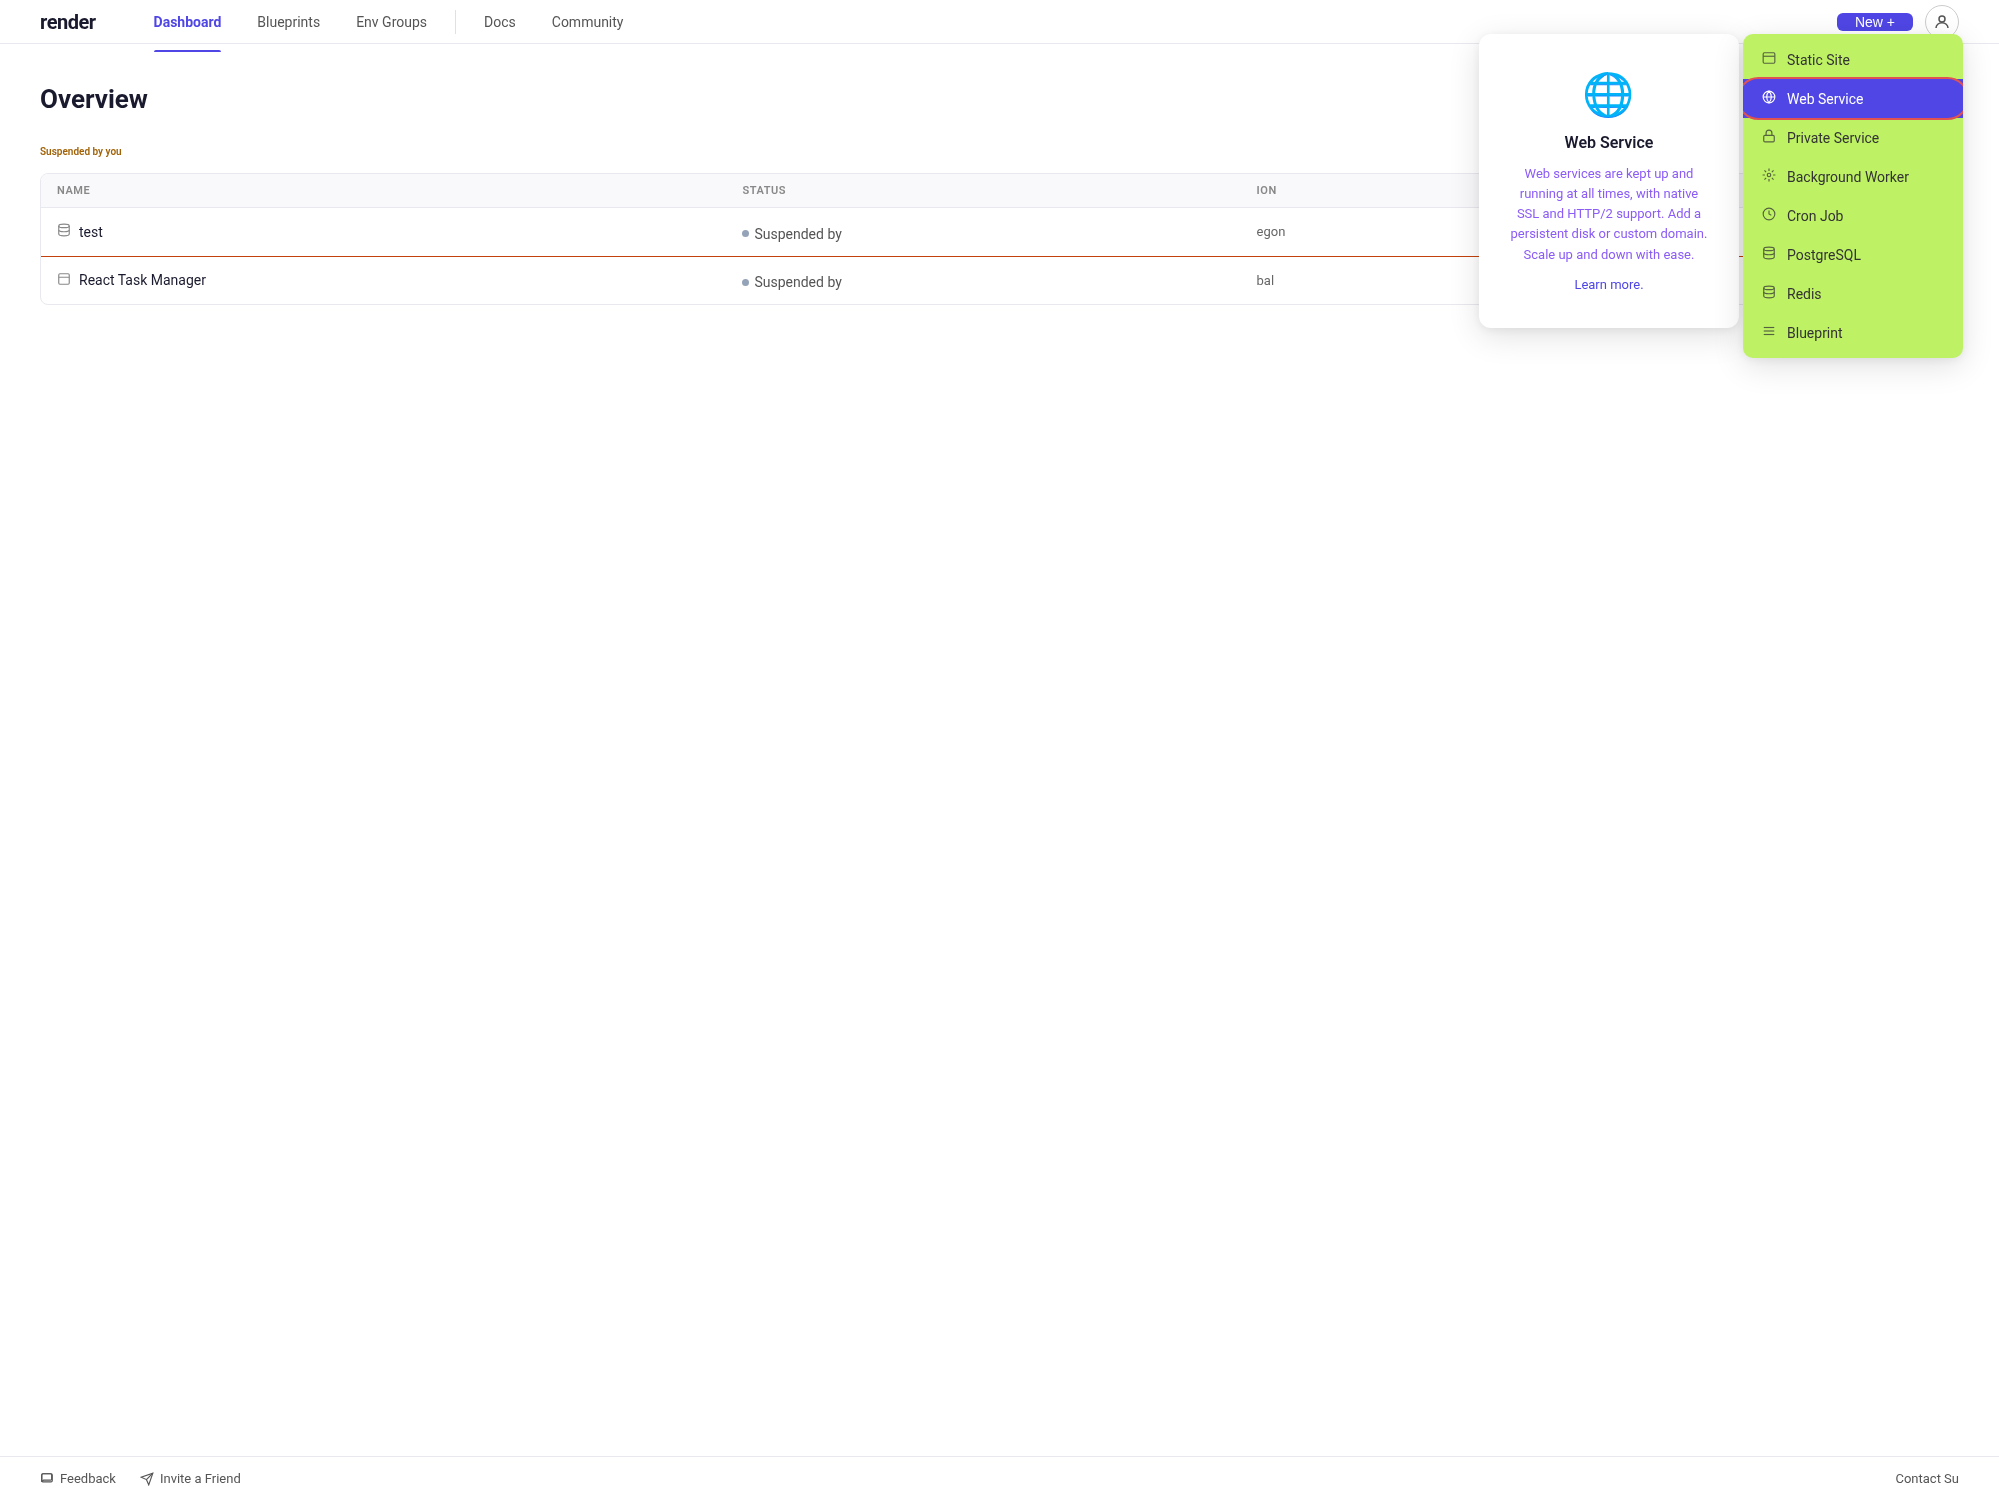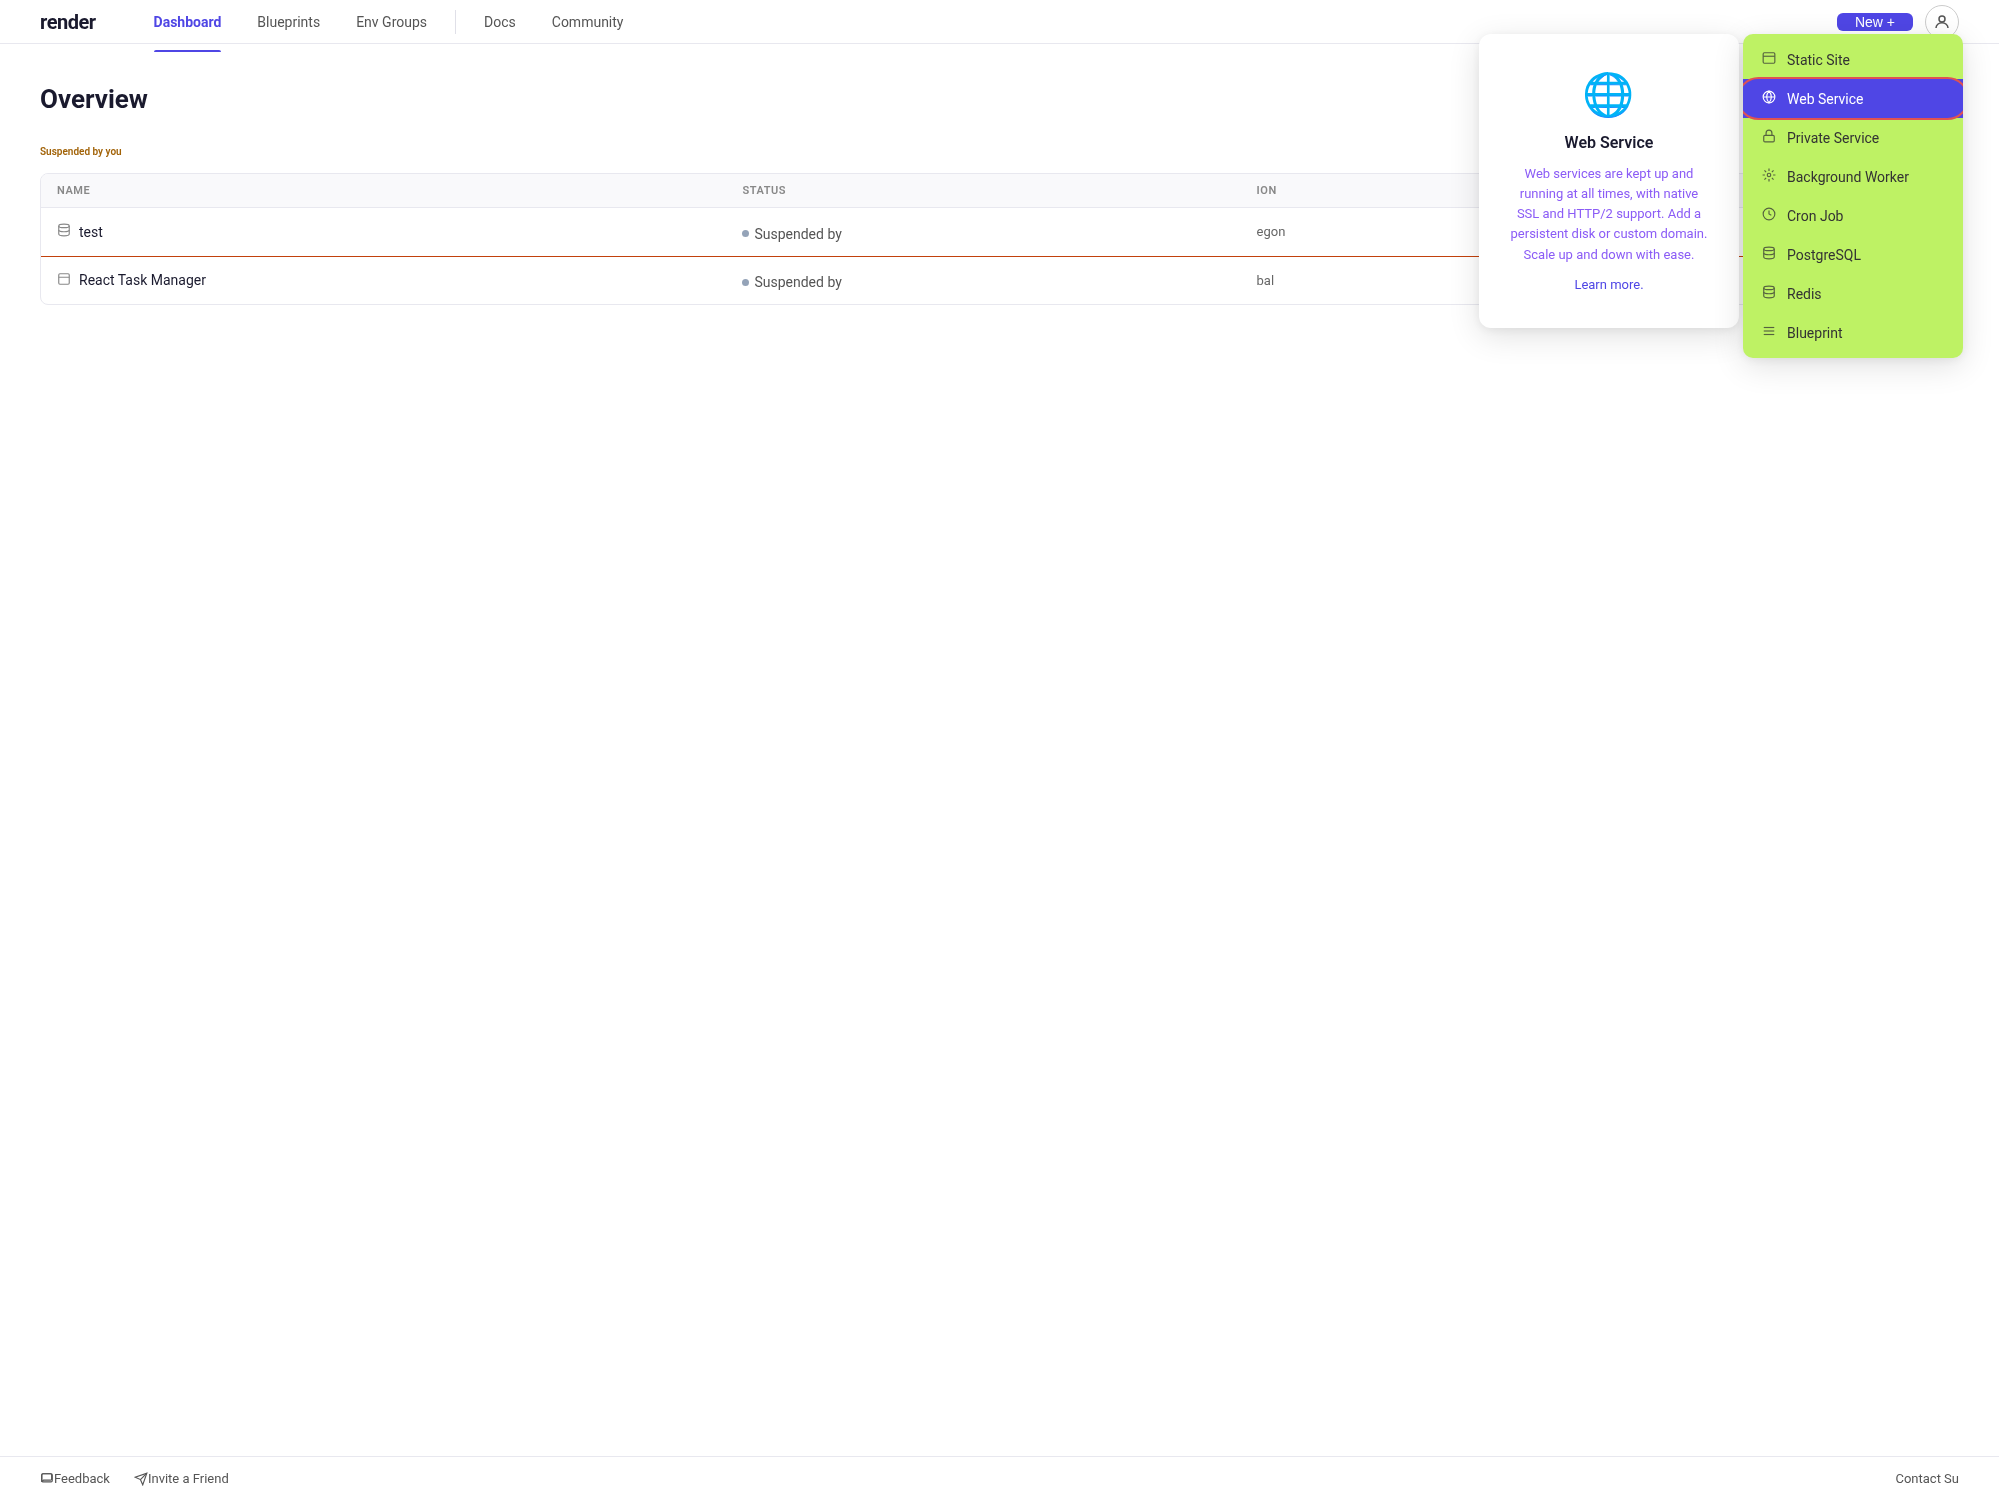--- a/index.html
+++ b/index.html
@@ -270,20 +270,21 @@
       padding: 14px 40px;
       display: flex;
       align-items: center;
       gap: 24px;
       border-top: 1px solid #e8e8ef;
       background: white;
     }
     .footer-link {
       display: flex;
       align-items: center;
+      gap: 6px;
       font-size: 13px;
       color: #555;
       cursor: pointer;
     }
     .footer-right {
       margin-left: auto;
       font-size: 13px;
       color: #555;
     }
   </style>

